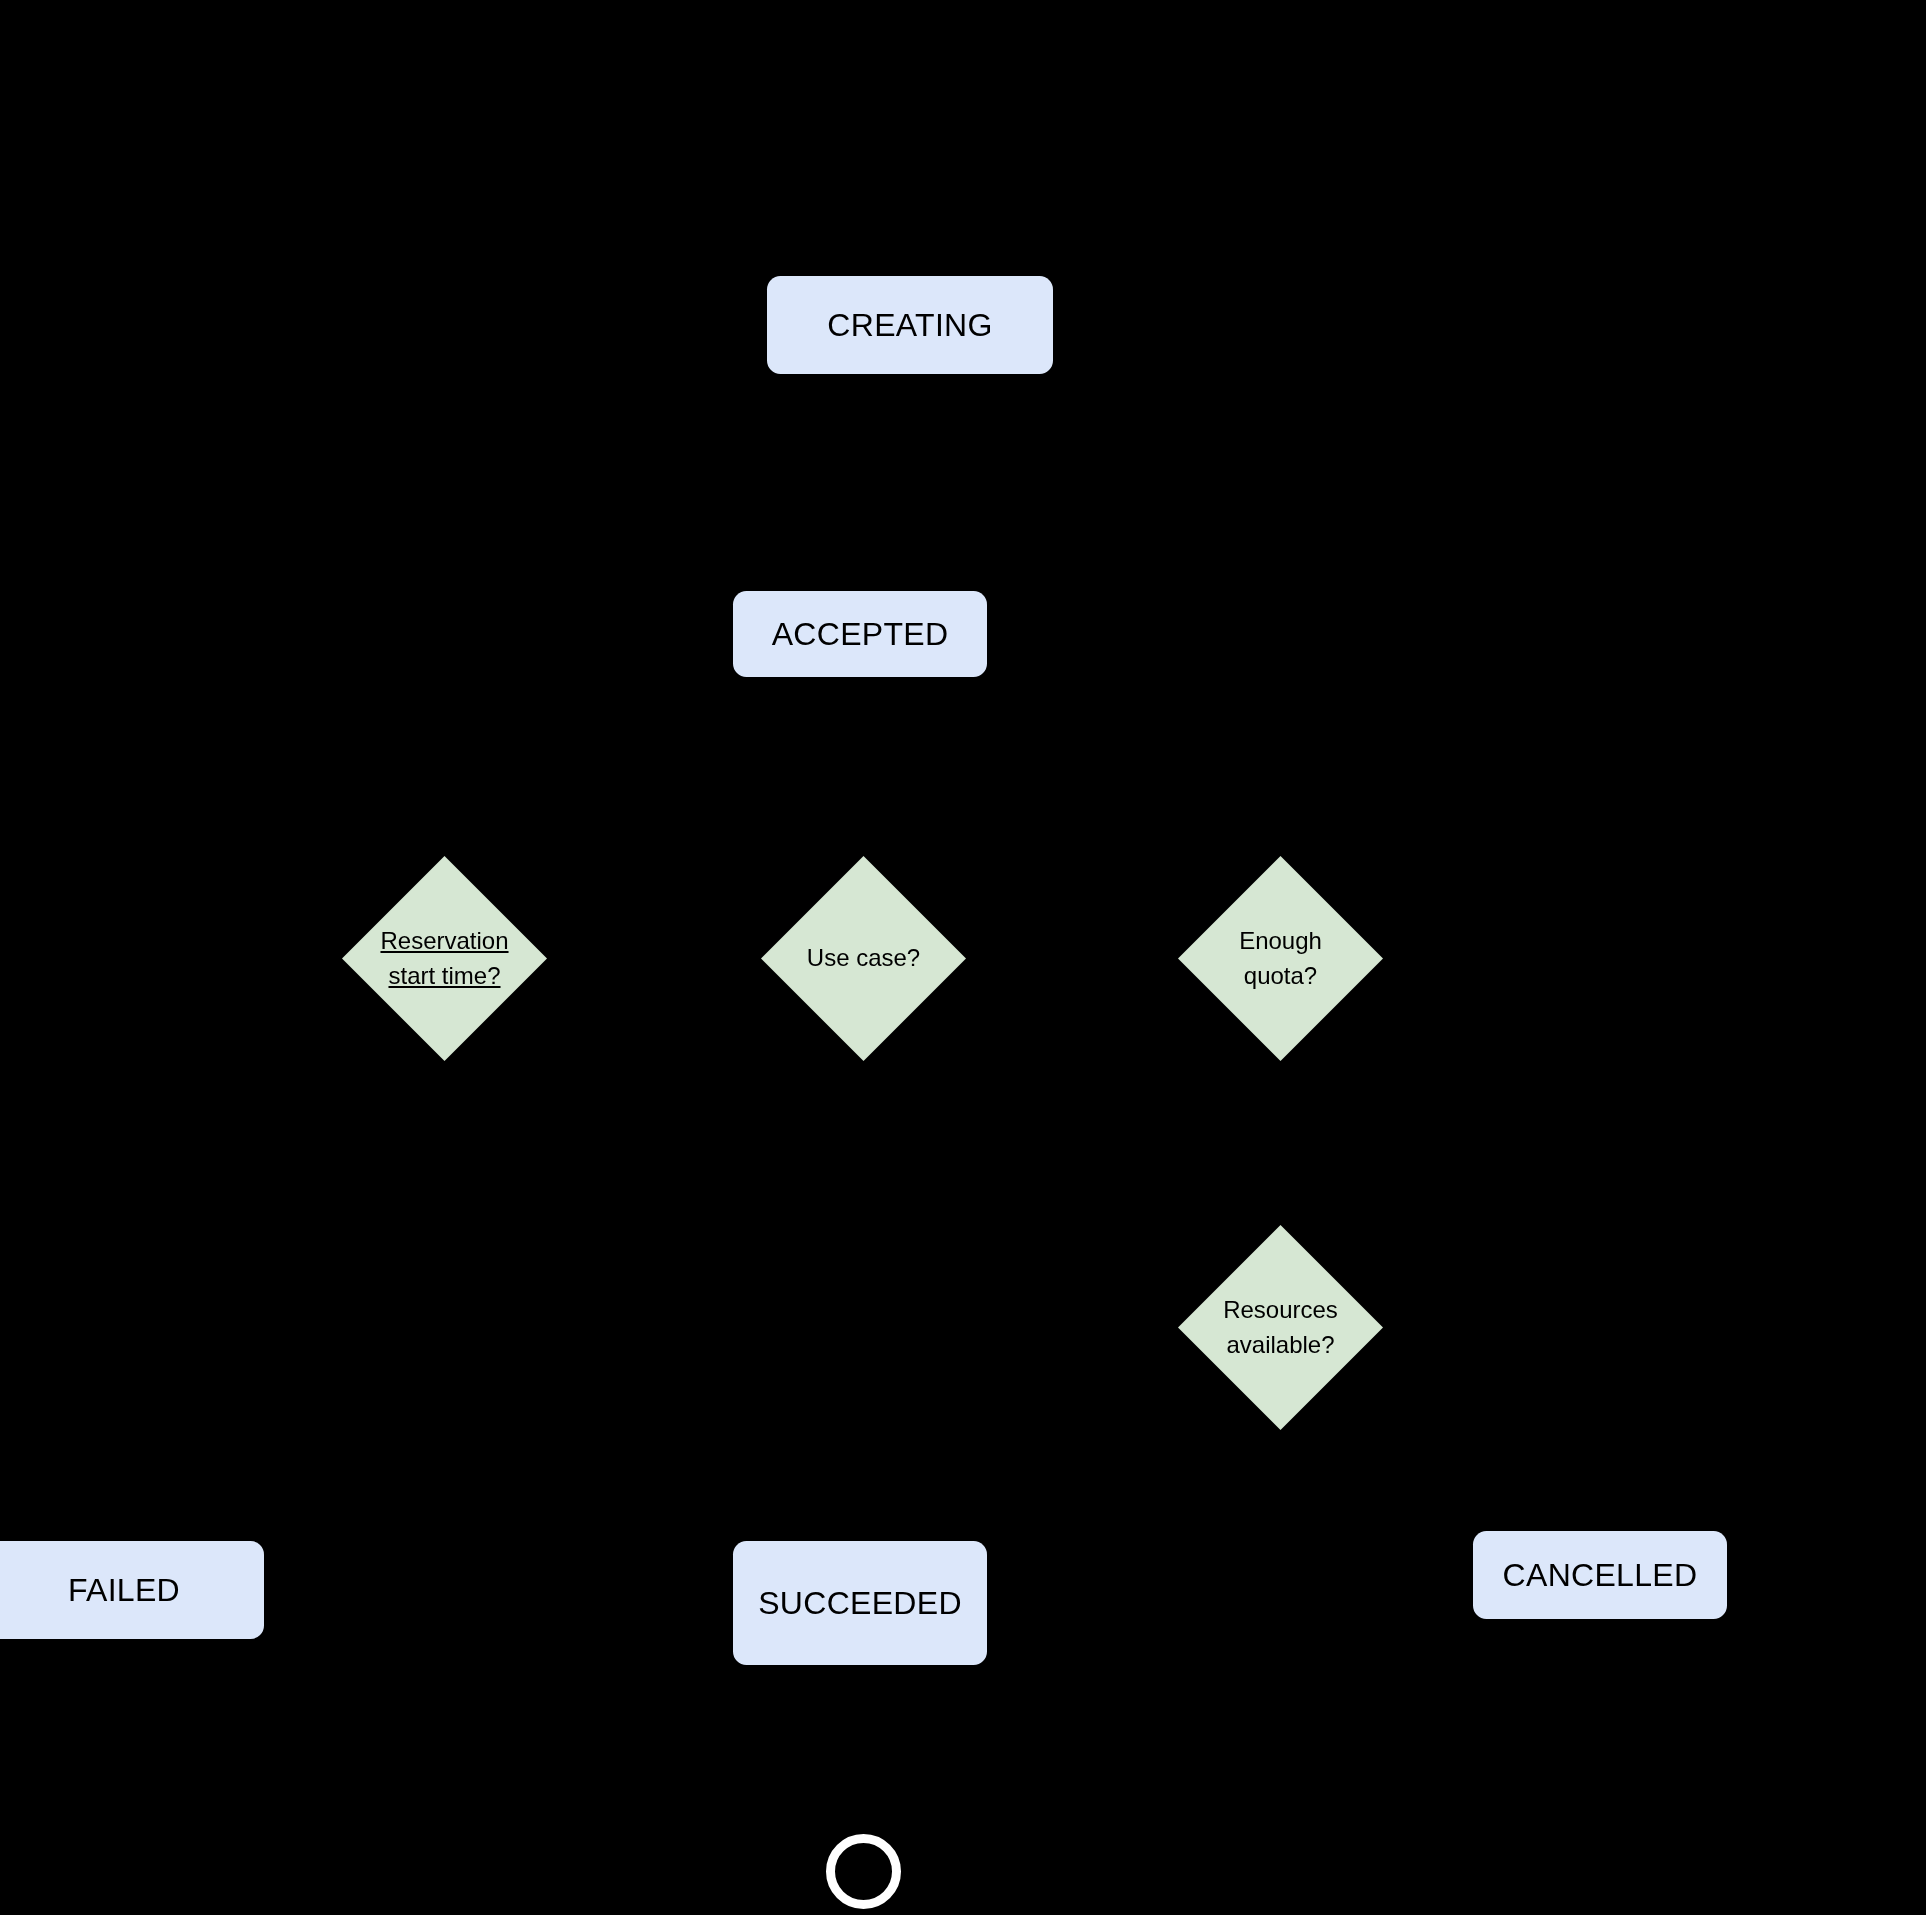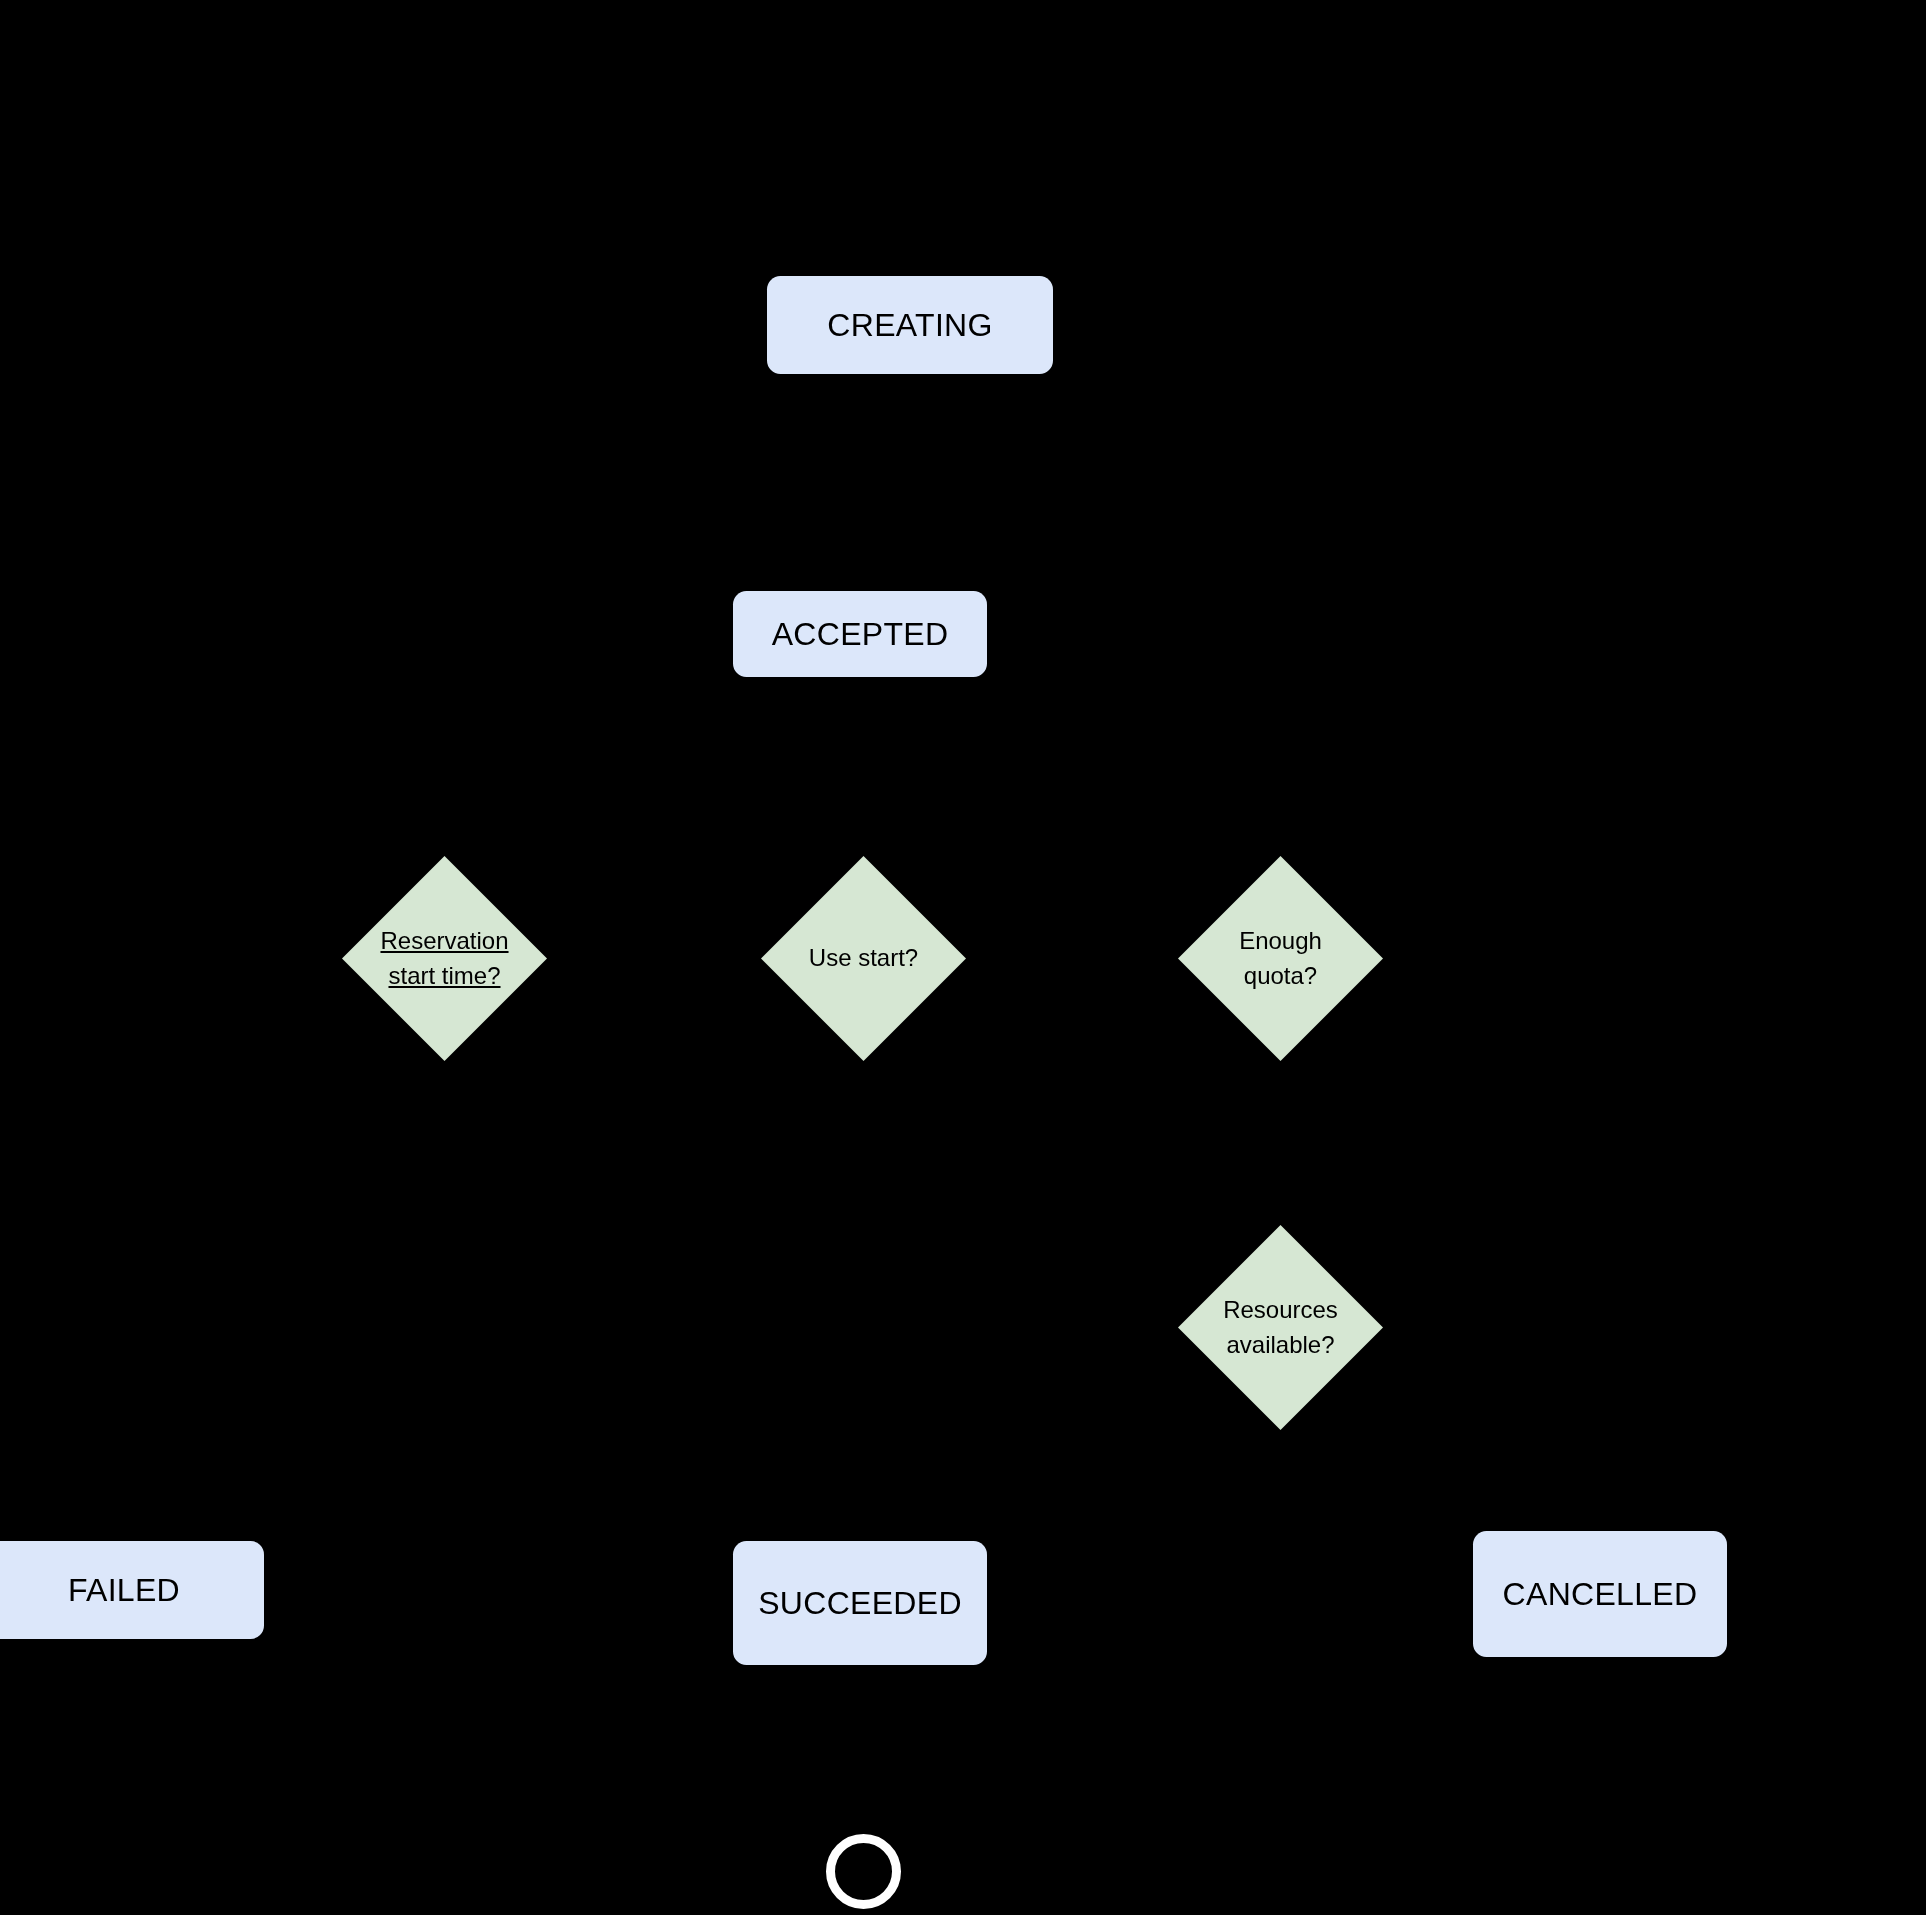--- a/index.html
+++ b/index.html
@@ -115,31 +115,31 @@
   </svg>
 
   <div class="state-node" style="left:767px; top:276px; width:286px; height:98px;">CREATING</div>
 
   <div class="state-node" style="left:733px; top:591px; width:254px; height:86px;">ACCEPTED</div>
 
   <div class="state-node" style="left:-15.5px; top:1541px; width:279px; height:98px;">FAILED</div>
 
   <div class="state-node" style="left:733px; top:1541px; width:254px; height:124px;">SUCCEEDED</div>
 
-  <div class="state-node" style="left:1473px; top:1531px; width:254px; height:126px;">CANCELLED</div>
+  <div class="state-node" style="left:1473px; top:1531px; width:254px; height:88px;">CANCELLED</div>
 
   <div class="decision-node" style="left:372px; top:886px; width:145px; height:145px;text-decoration:underline;">
     <span class="diamond-shape"></span>
     <span class="decision-label">Reservation
 start time?</span>
   </div>
 
   <div class="decision-node" style="left:791px; top:886px; width:145px; height:145px;">
     <span class="diamond-shape"></span>
-    <span class="decision-label">Use start?</span>
+    <span class="decision-label">Use case?</span>
   </div>
 
   <div class="decision-node" style="left:1208px; top:886px; width:145px; height:145px;">
     <span class="diamond-shape"></span>
     <span class="decision-label">Enough
 quota?</span>
   </div>
 
   <div class="decision-node" style="left:1208px; top:1255px; width:145px; height:145px;">
     <span class="diamond-shape"></span>

